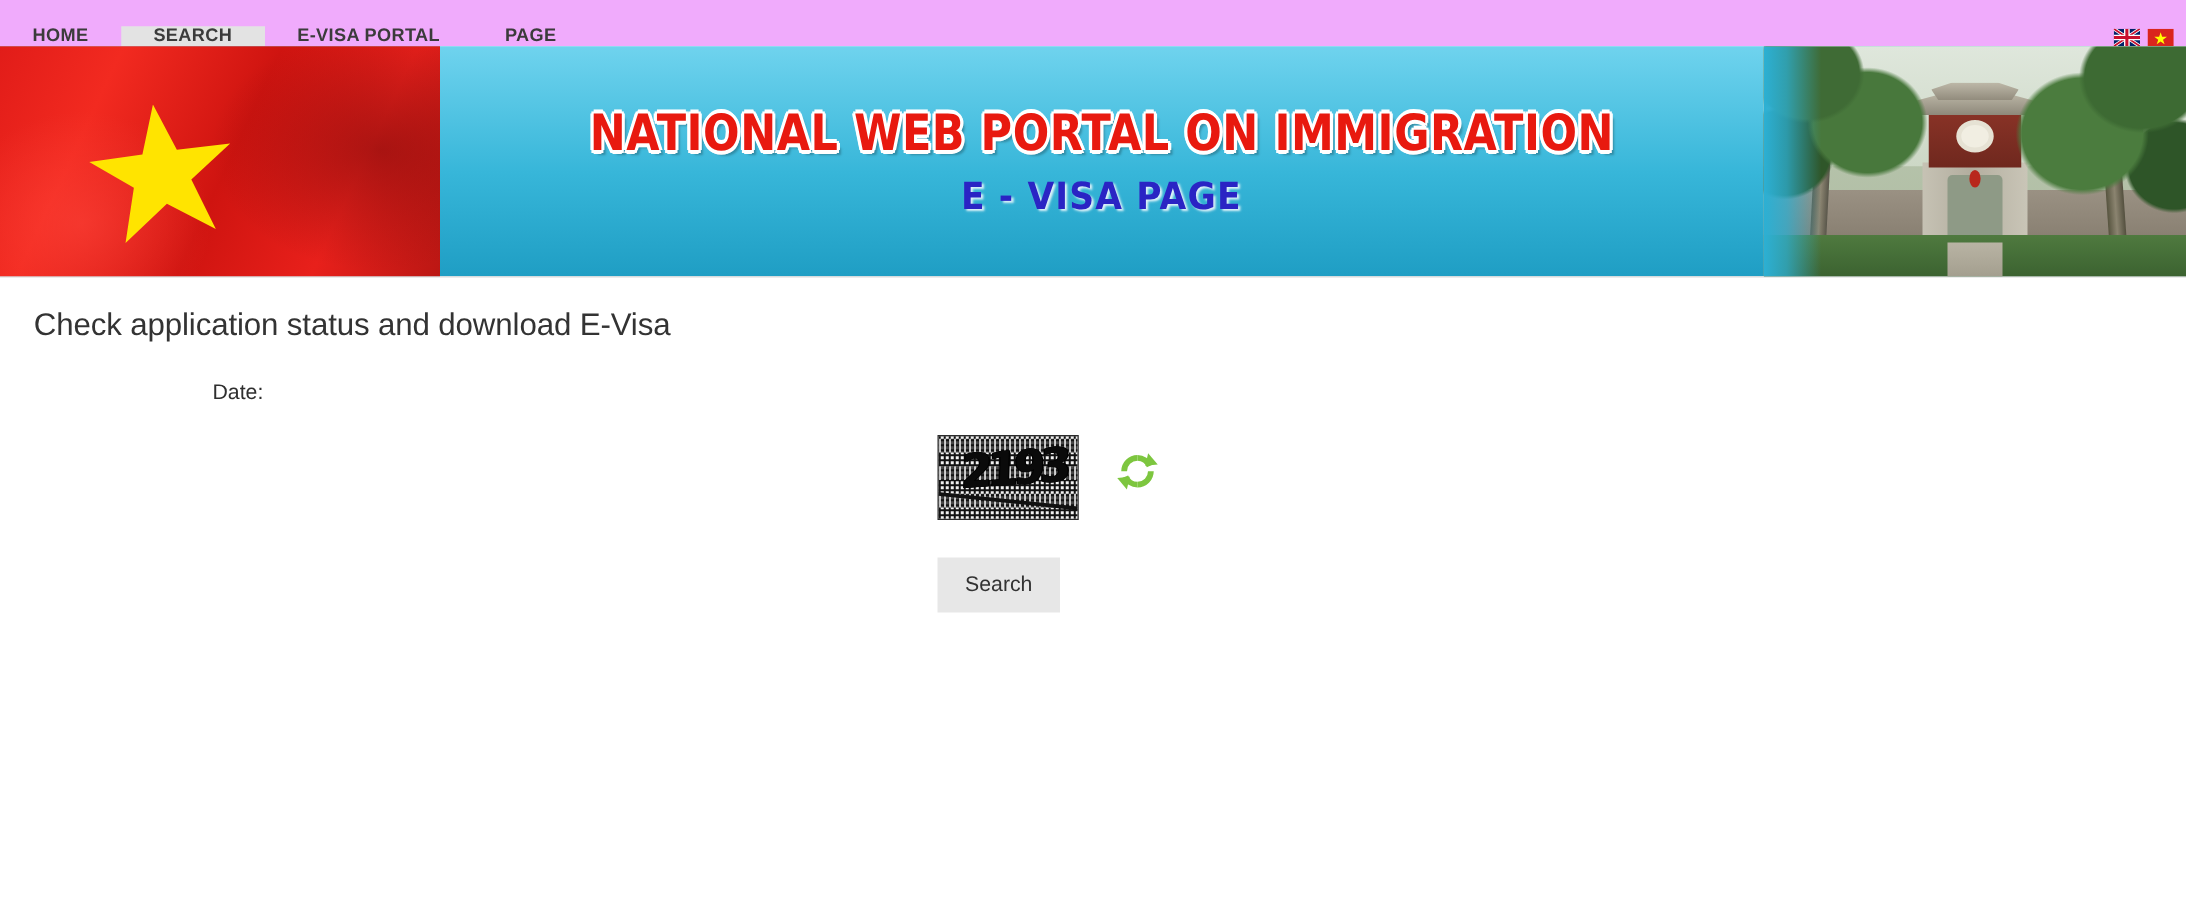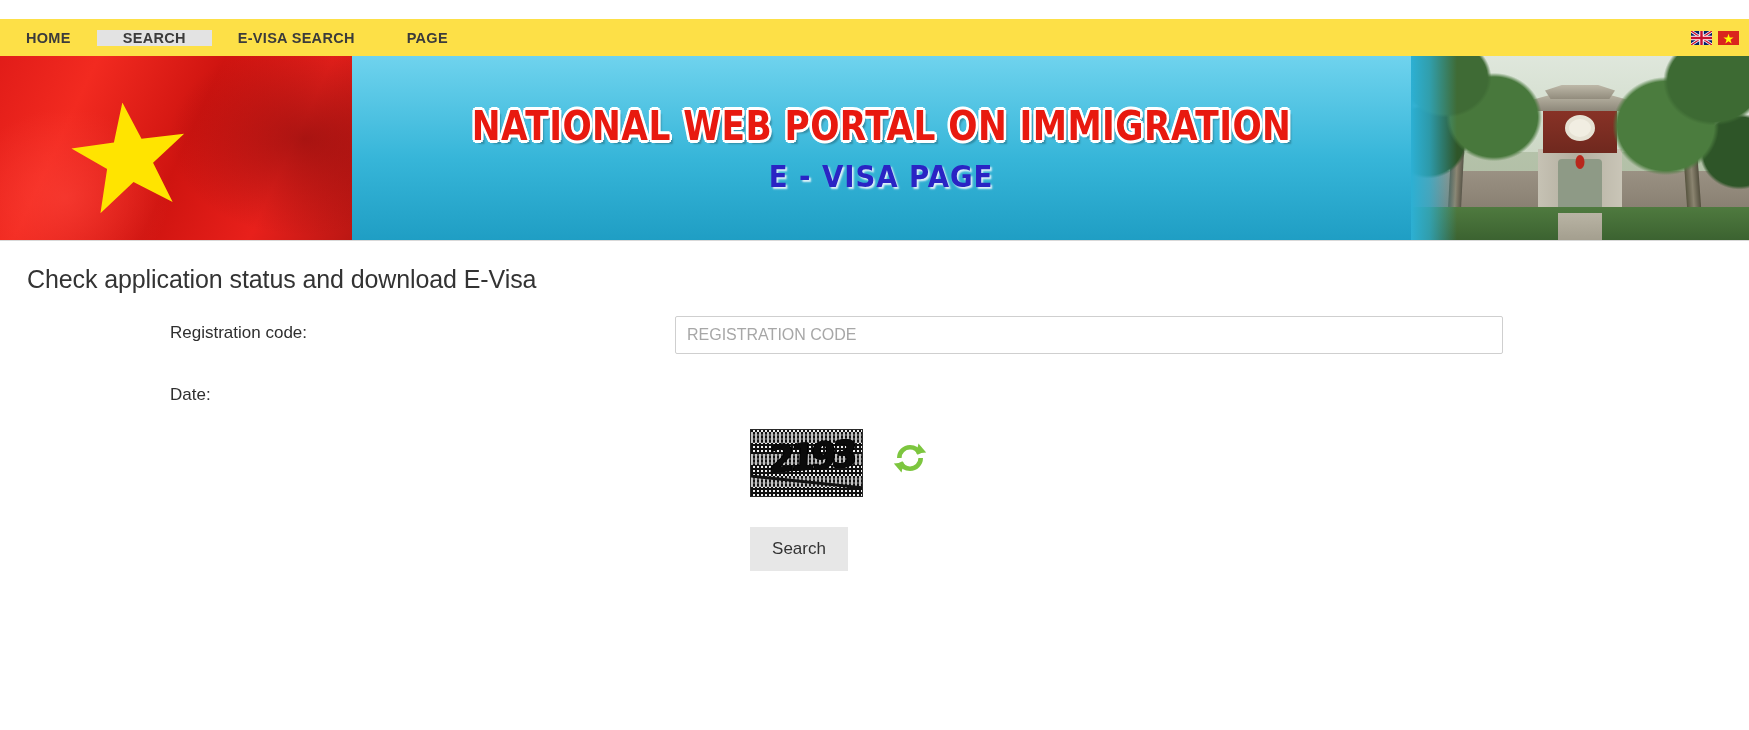--- a/index.html
+++ b/index.html
@@ -8,24 +8,23 @@
     width: 1749px; height: 730px;
     background: #ffffff;
     font-family: "Liberation Sans", sans-serif;
     overflow: hidden;
   }
 
   
   #topnav {
     position: relative;
     height: 37px;
-    background: #fde047;
-    display: flex;
-    align-items: center;
-    margin-top: 19px;
+    background: #f0abfc;
+    display: flex;
+    align-items: flex-end;
   }
   .nav-item {
     display: flex;
     align-items: center;
     font-size: 14.5px;
     font-weight: bold;
     letter-spacing: .3px;
     color: #3b3b3b;
     padding: 0 26px;
     cursor: pointer;
@@ -281,21 +280,21 @@
 <body>
 
 <div id="topnav">
   <div class="nav-item">
     <span>HOME</span>
   </div>
   <div class="nav-item active">
     <span>SEARCH</span>
   </div>
   <div class="nav-item">
-    <span>E-VISA SEARCH</span>
+    <span>E-VISA PORTAL</span>
   </div>
   <div class="nav-item">
     <span>PAGE</span>
   </div>
 
   <div class="nav-spacer"></div>
 
   <div id="lang-flags">
     <button class="flag-btn" title="English">
       <svg viewBox="0 0 60 40" width="21" height="14" aria-hidden="true">
@@ -345,26 +344,20 @@
     <div class="fade-l"></div>
   </div>
 </div>
 
 <div id="content">
 
   <h1 id="page-title">Check application status and download E-Visa</h1>
 
   <div id="form">
 
-    <div class="form-row">
-      <div class="form-label">Registration code:</div>
-      <div class="form-field">
-        <input class="txt" type="text" placeholder="REGISTRATION CODE" style="">
-      </div>
-    </div>
 
     <div class="form-row">
       <div class="form-label">Date:</div>
     </div>
 
 
     <div id="captcha-row">
       <div id="captcha-img">
         <div class="noise-band" style="top:2px"></div>
         <div class="noise-band" style="top:24px"></div>

